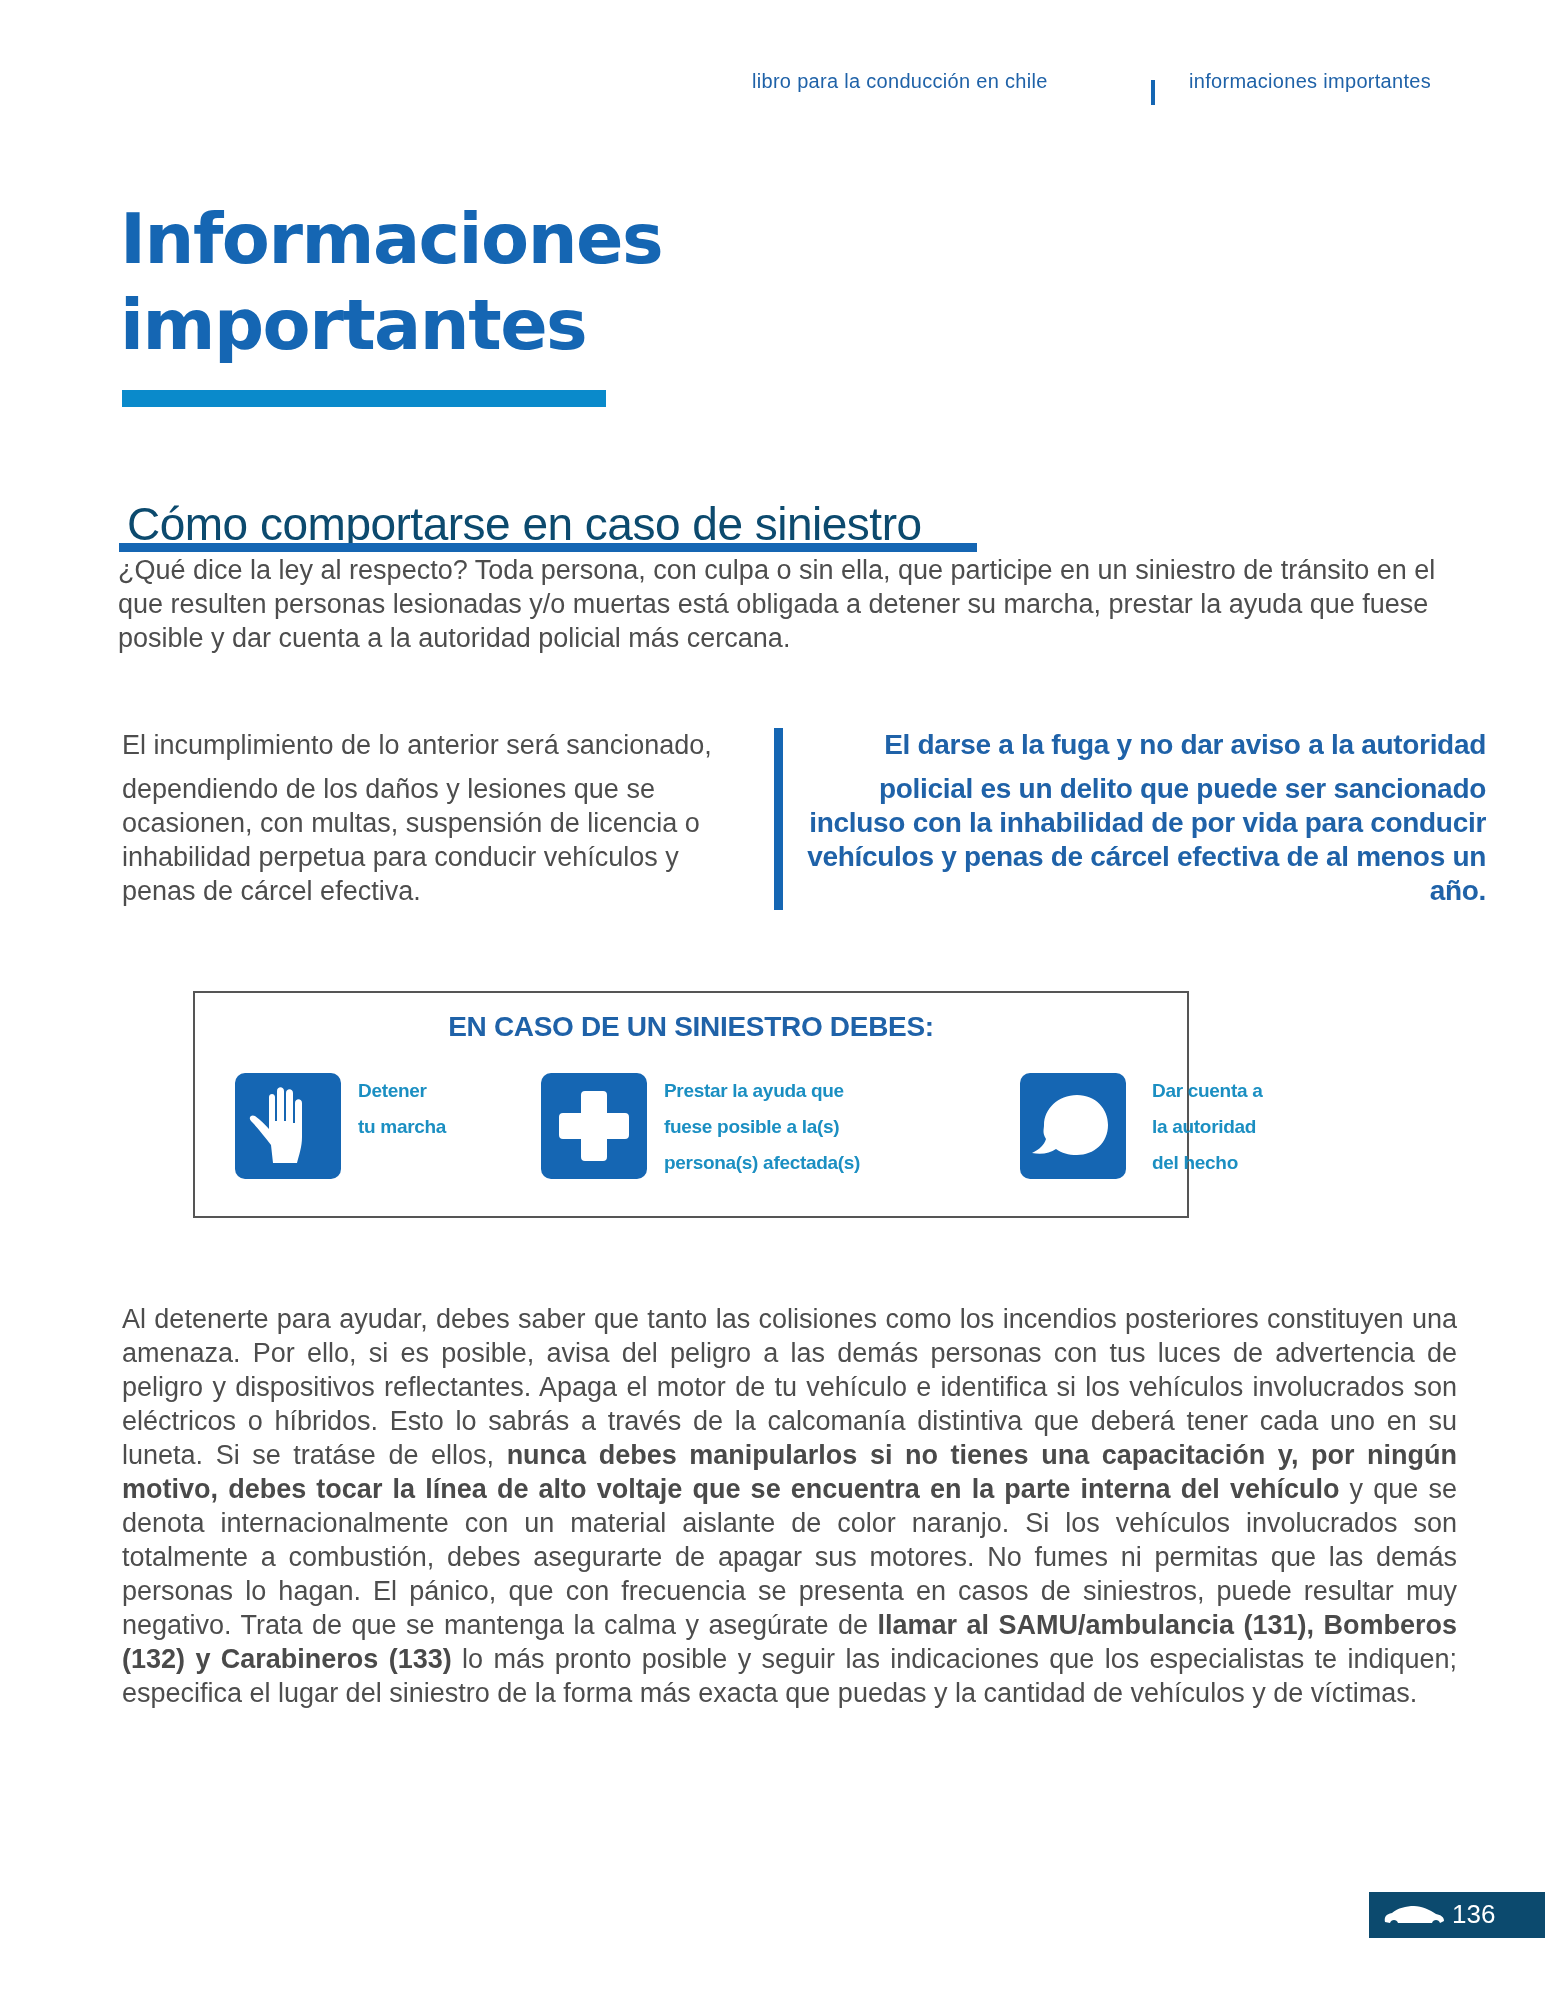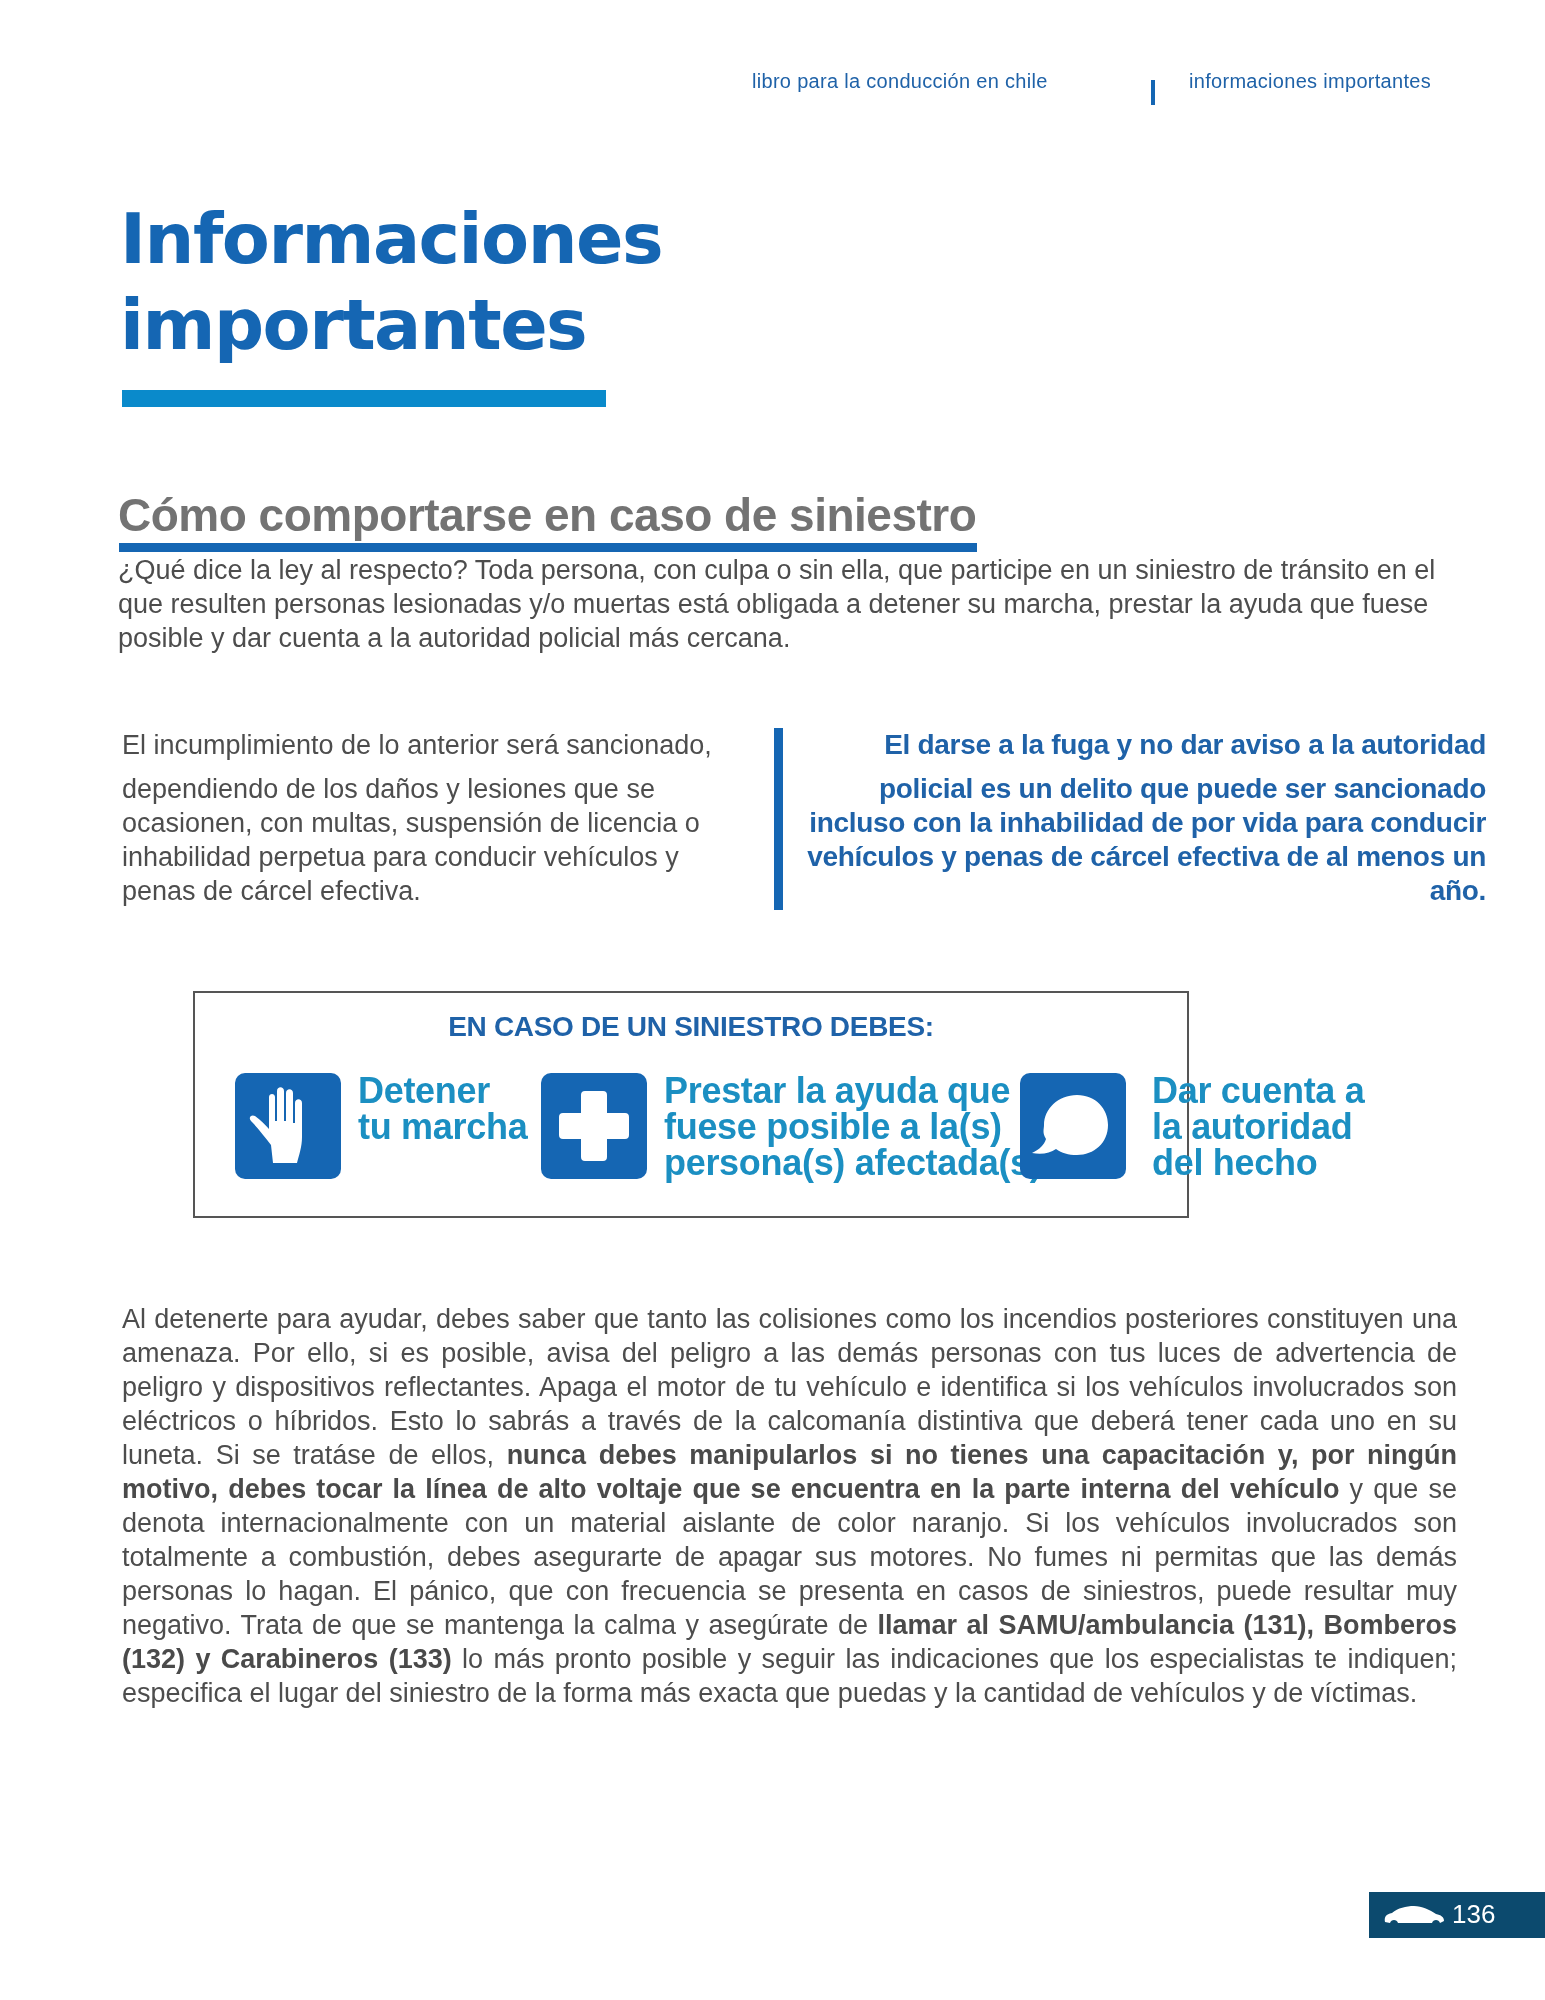--- a/index.html
+++ b/index.html
@@ -5,38 +5,38 @@
   html, body { margin: 0; padding: 0; background: #ffffff; }
   body { width: 1545px; height: 2000px; position: relative; overflow: hidden; font-family: "Liberation Sans", sans-serif; color: #4a4a4a; }
   .header { position: absolute; top: 68px; left: 0; width: 1545px; height: 40px; }
   .header .left { position: absolute; left: 752px; top: 2px; font-size: 20px; color: #1f62a8; letter-spacing: 0.3px; white-space: nowrap; }
   .header .sep { position: absolute; left: 1151px; top: 12px; width: 4px; height: 25px; background: #1566b3; }
   .header .right { position: absolute; left: 1189px; top: 2px; font-size: 20px; color: #1f62a8; letter-spacing: 0.3px; white-space: nowrap; }
 
   .title { position: absolute; left: 120px; top: 196px; font-family: "DejaVu Sans", sans-serif; font-weight: bold; font-size: 70px; line-height: 86px; color: #1566b3; letter-spacing: -1.5px; margin: 0; }
   .title-bar { position: absolute; left: 122px; top: 390px; width: 484px; height: 17px; background: #0a8acb; }
 
-  .section-title { position: absolute; left: 118px; top: 488px; font-family: "Liberation Sans", sans-serif; font-weight: bold; font-size: 46px; color: #737373; margin: 0; letter-spacing: -0.5px; white-space: nowrap; }
+  .section-title { position: absolute; left: 118px; top: 488px; font-family: "Liberation Sans", sans-serif; font-weight: normal; font-size: 46px; color: #0c4a6e; margin: 9px; letter-spacing: -0.5px; white-space: nowrap; }
   .section-bar { position: absolute; left: 119px; top: 543px; width: 858px; height: 9px; background: #1566b3; }
 
   .p { position: absolute; font-size: 27px; line-height: 34px; color: #4d4d4d; margin: 0; }
   .intro { left: 118px; top: 553px; width: 1340px; }
   .left-col { left: 122px; top: 728px; width: 630px; }
   .left-col .first { display: block; margin-bottom: 10px; }
 
   .quote { position: absolute; left: 774px; top: 728px; width: 680px; height: 182px; border-left: 9px solid #1566b3; padding-left: 23px; }
   .quote p { margin: 0; font-weight: bold; font-size: 28px; line-height: 34px; color: #1f62a8; letter-spacing: -0.3px; text-align: right; }
   .quote .first { display: block; margin-bottom: 10px; }
 
   .box { position: absolute; left: 193px; top: 991px; width: 996px; height: 227px; border: 2px solid #555555; box-sizing: border-box; }
   .box-title { position: absolute; left: 0; right: 0; top: 18px; text-align: center; font-weight: bold; font-size: 28px; color: #1f62a8; letter-spacing: -0.3px; }
   .step { position: absolute; top: 80px; }
   .icon-tile { position: absolute; top: 0; width: 106px; height: 106px; background: #1566b3; border-radius: 10px; }
   .icon-tile svg { position: absolute; left: 0; top: 0; }
-  .step-label { position: absolute; top: 0; font-weight: bold; font-size: 36px; line-height: 36px; color: #1b8fc2; letter-spacing: -0.3px; white-space: nowrap; }
+  .step-label { position: absolute; top: 0; font-weight: bold; font-size: 19px; line-height: 36px; color: #1b8fc2; letter-spacing: -0.3px; white-space: nowrap; }
   .step-label span { display: block; }
 
   .body-text { left: 122px; top: 1302px; width: 1335px; text-align: justify; }
   .body-text b { color: #4a4a4a; }
 
   .page-tab { position: absolute; left: 1369px; top: 1892px; width: 176px; height: 46px; background: #0c4a6e; }
   .page-tab svg { position: absolute; left: 13px; top: 10px; }
   .page-num { position: absolute; left: 83px; top: 7px; font-size: 26px; color: #ffffff; }
 </style>
 </head>

